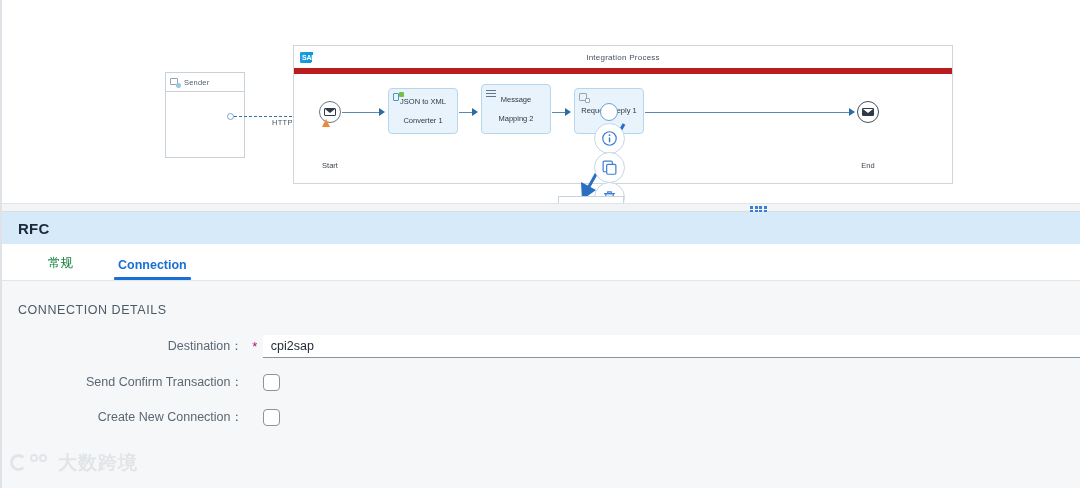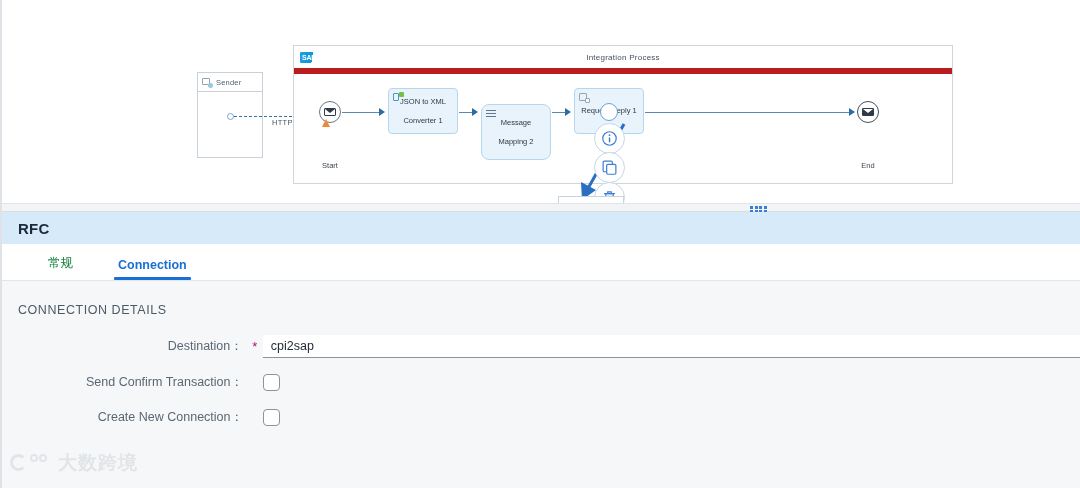--- a/index.html
+++ b/index.html
@@ -24,24 +24,23 @@
     left: 0; top: 0;
     width: 1080px; height: 203px;
     background: #ffffff;
     overflow: hidden;
   }
 
   
   .sender-box {
     position: absolute;
     left: 163px; top: 72px;
-    width: 66px; height: 86px;
+    width: 80px; height: 86px;
     background: #ffffff;
     border: 1px solid #c9d2da;
-    margin-left: 32px;
   }
   .sender-head {
     height: 19px;
     border-bottom: 1px solid #c9d2da;
     display: flex; align-items: center;
     padding-left: 4px;
     gap: 4px;
   }
   .sender-ico { width: 10px; height: 10px; position: relative; flex: 0 0 auto; }
   .sender-ico i {
@@ -163,21 +162,21 @@
     border-radius: 4px;
     display: flex; align-items: center; justify-content: center;
     text-align: center;
     font-size: 7.5px; color: #2c3a46; line-height: 1.25;
   }
   .task .ticon {
     position: absolute; left: 4px; top: 3px;
     width: 11px; height: 11px;
   }
   .task.t1 { left: 386px; top: 88px; width: 70px; height: 46px; }
-  .task.t2 { left: 479px; top: 104px; width: 70px; height: 56px; border-radius: 8px; }
+  .task.t2 { left: 479px; top: 84px; width: 70px; height: 50px; }
   .task.t3 { left: 572px; top: 88px; width: 70px; height: 46px; }
   .task span { display: block; padding: 0 3px; }
 
   .ic-json i { position:absolute; left:0; top:1px; width:6px; height:8px; border:1.2px solid #4e94c9; border-radius:1px;}
   .ic-json b { position:absolute; right:0; top:0; width:5px; height:5px; background:#76c043; border-radius:1px;}
   .ic-map i { position:absolute; left:0; top:2px; width:10px; height:1.3px; background:#5f7a90;}
   .ic-map i:nth-child(2){ top:5px; }
   .ic-map i:nth-child(3){ top:8px; }
   .ic-rr i { position:absolute; left:0; top:1px; width:8px; height:8px; border:1.2px solid #93a7b7; border-radius:1px;}
   .ic-rr b { position:absolute; right:0; bottom:0; width:5px; height:5px; border:1.2px solid #93a7b7; background:#fff; border-radius:1px;}

